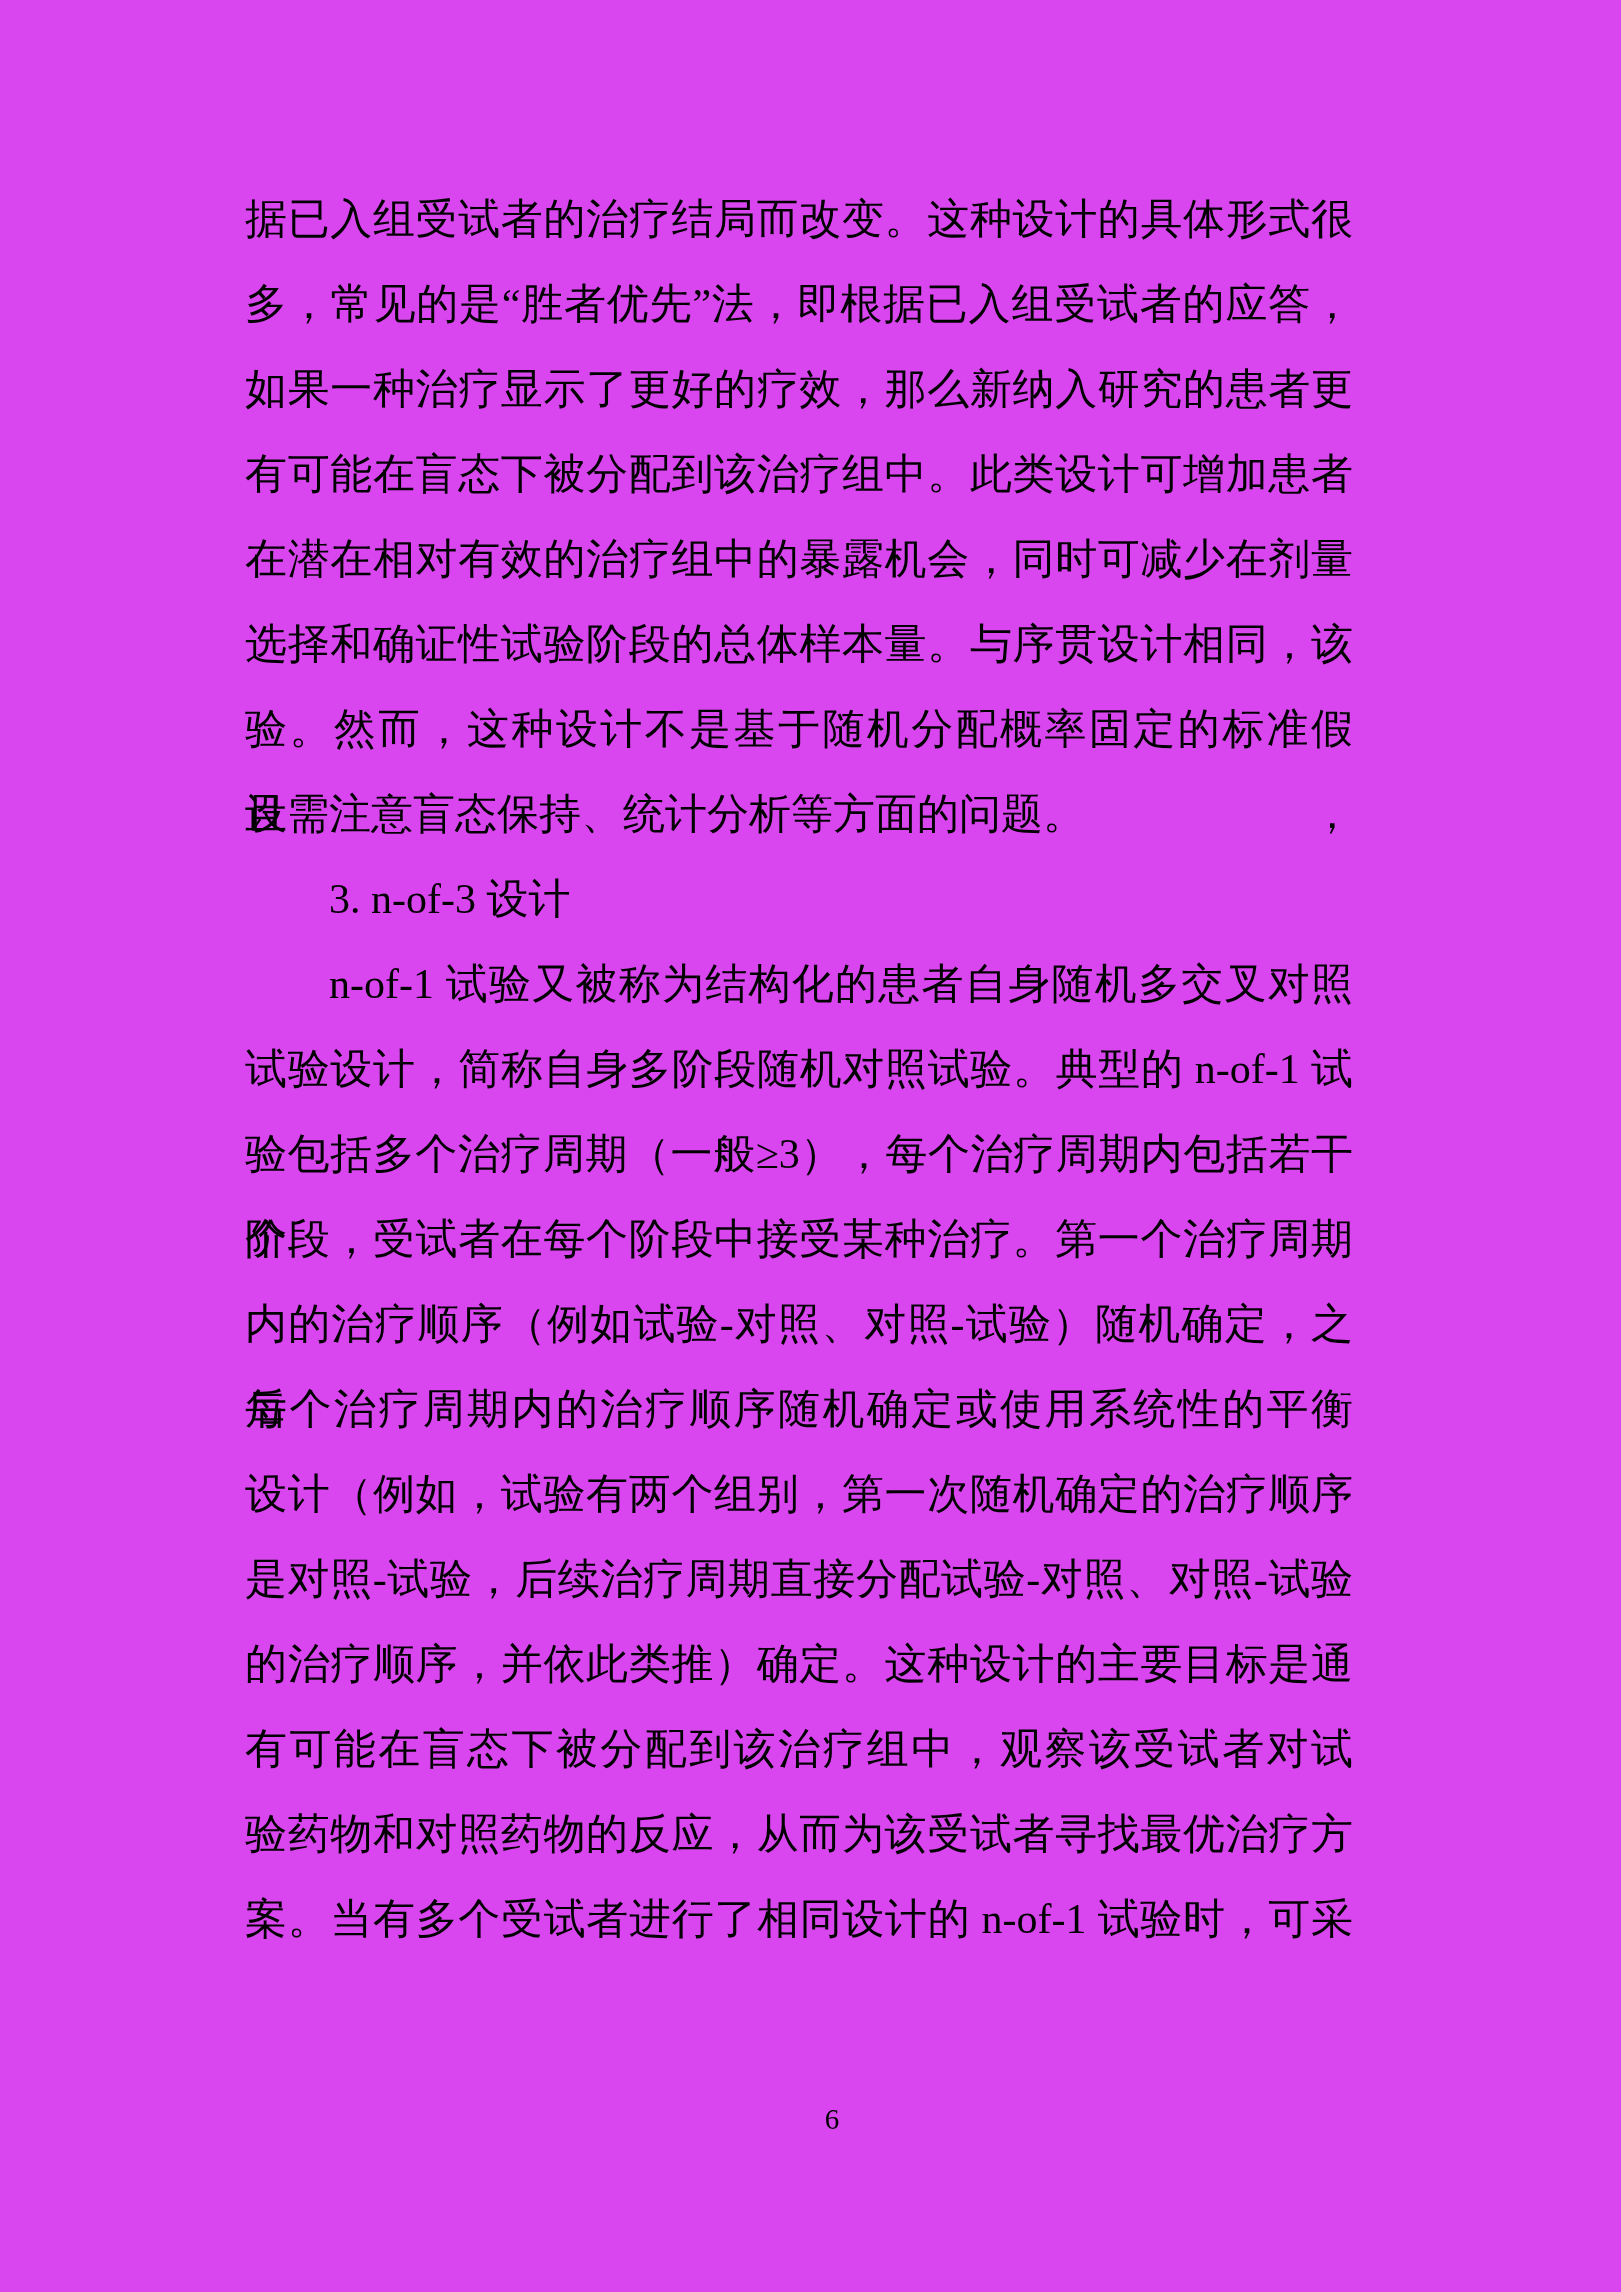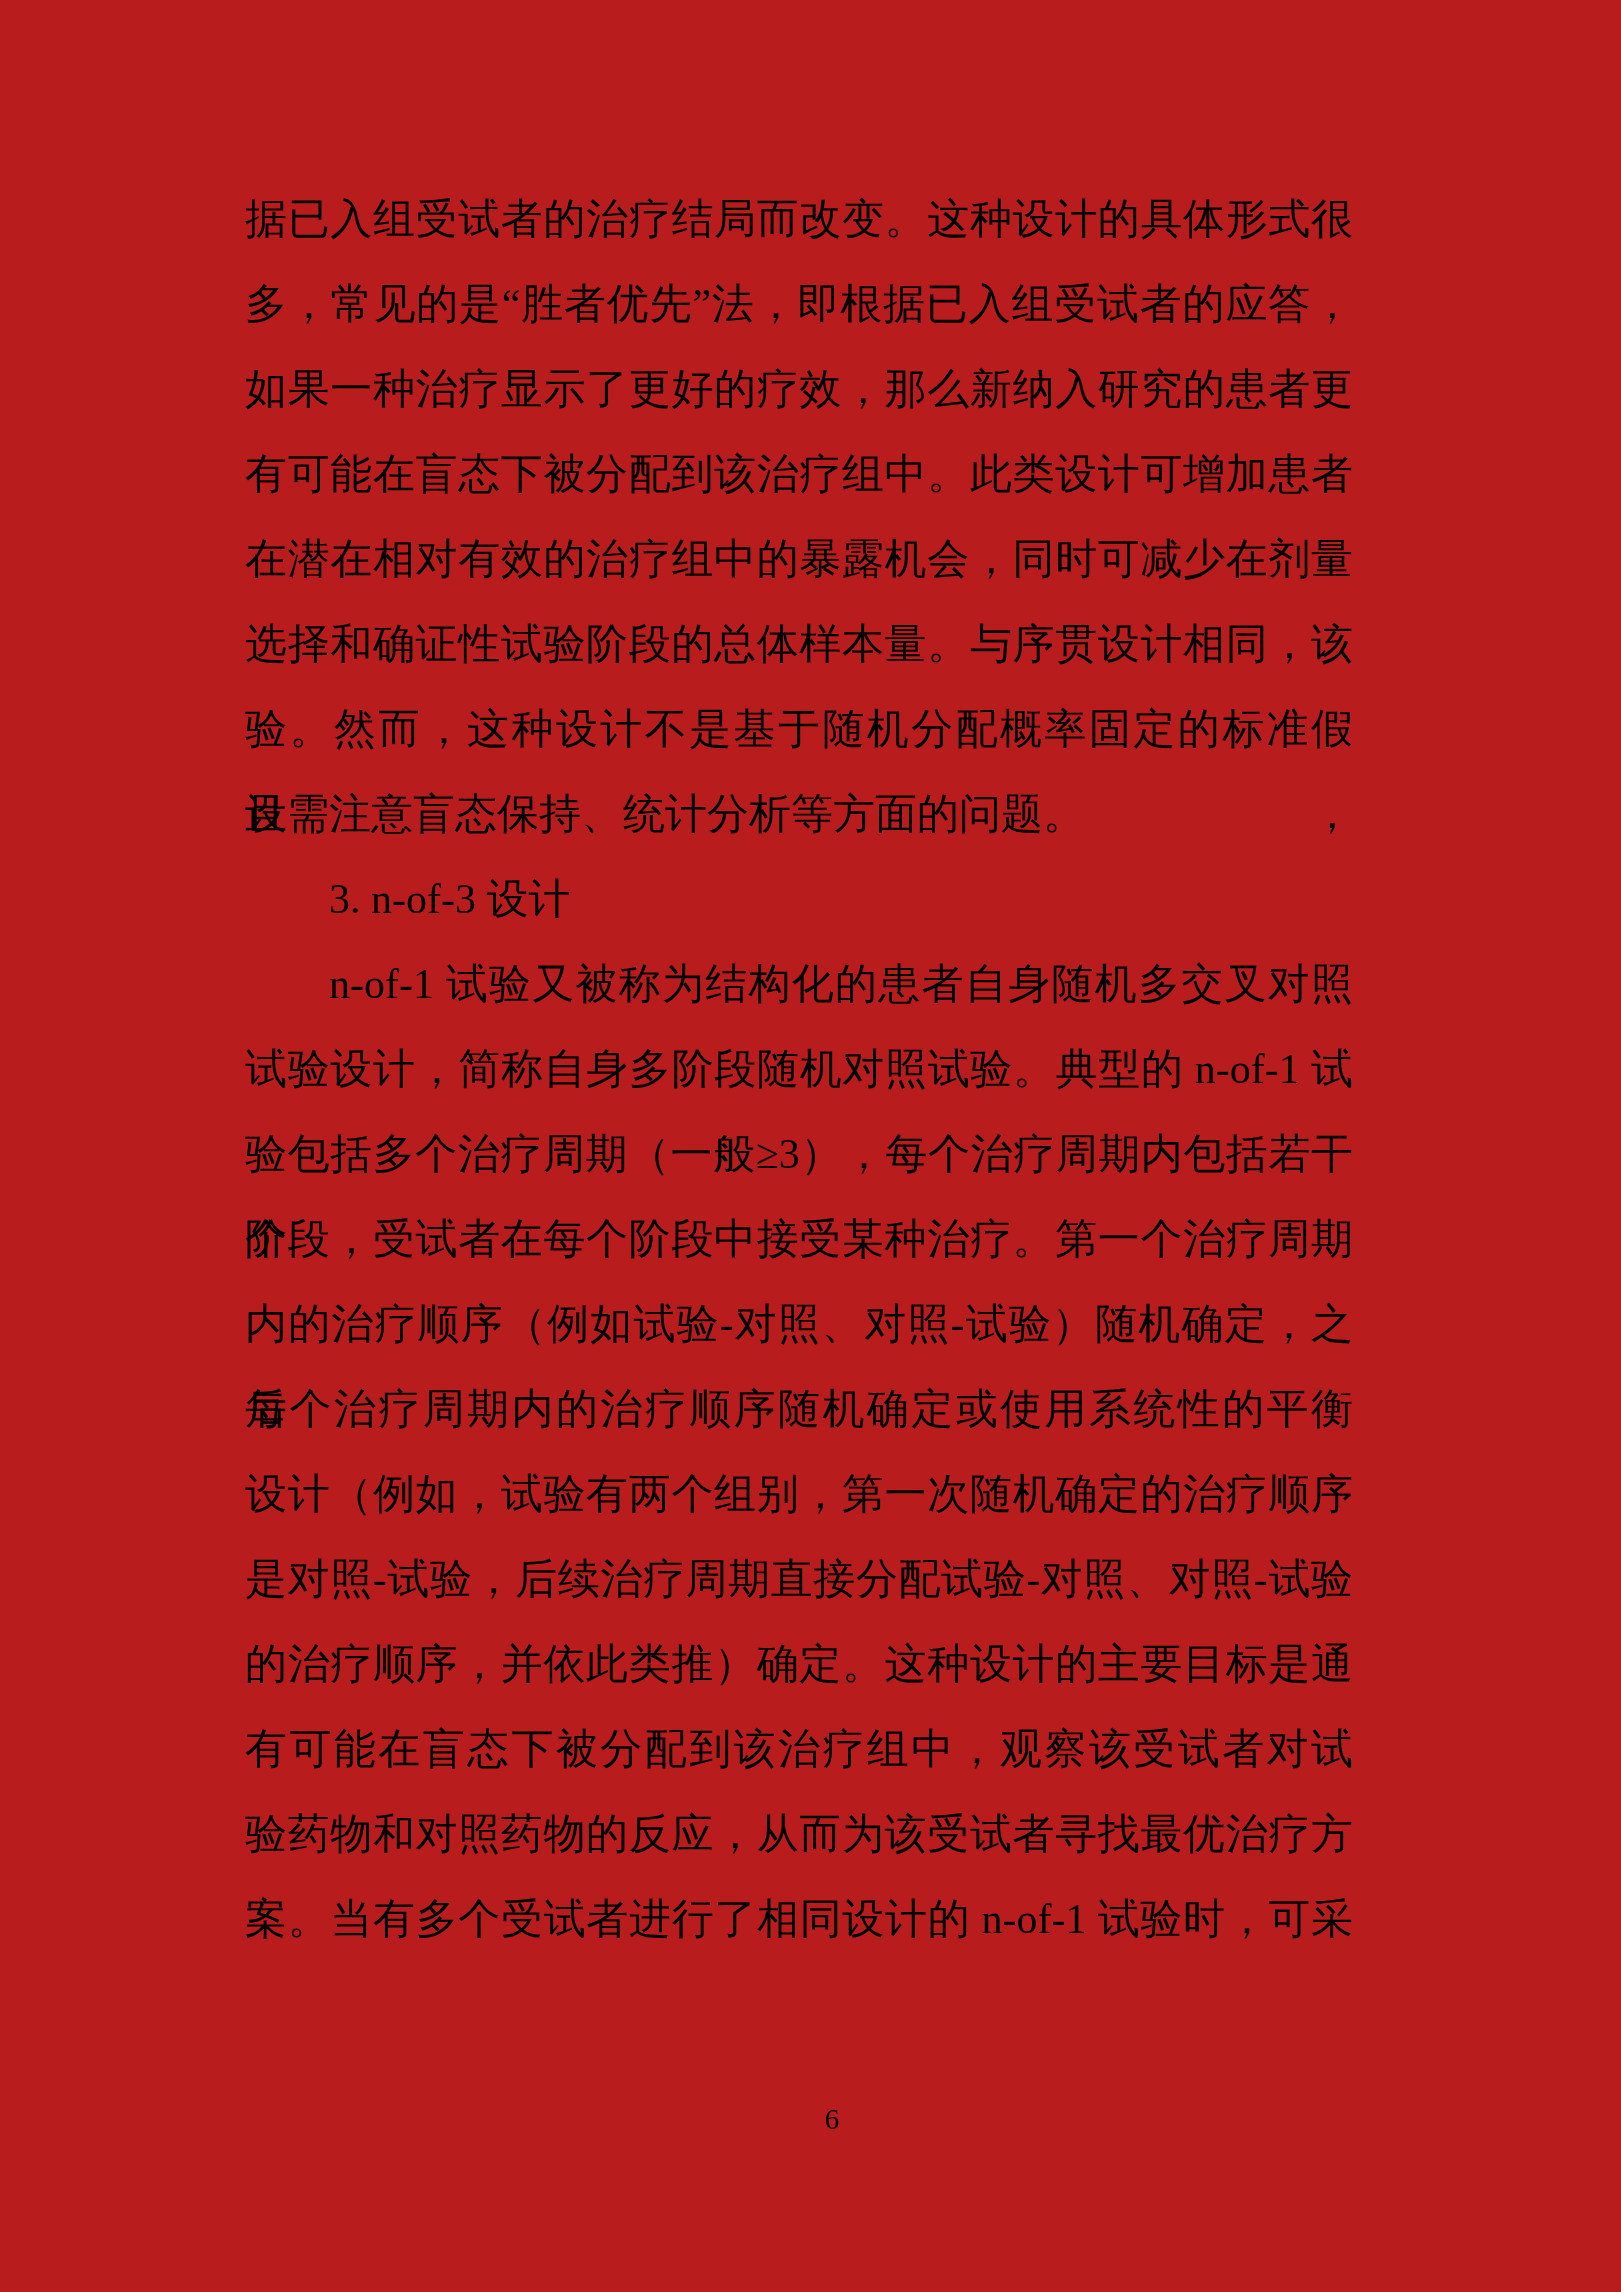--- a/index.html
+++ b/index.html
@@ -4,21 +4,21 @@
 <style>
   html, body {
     margin: 0;
     padding: 0;
     background: #ffffff;
   }
   .page {
     position: relative;
     width: 1621px;
     height: 2293px;
-    background: #b91c1c;
+    background: #d946ef;
     overflow: hidden;
     font-family: "Liberation Serif", "DejaVu Serif", serif;
     color: #000000;
   }
   .textblock {
     position: absolute;
     left: 245px;
     top: 177px;
     width: 1108px;
   }

